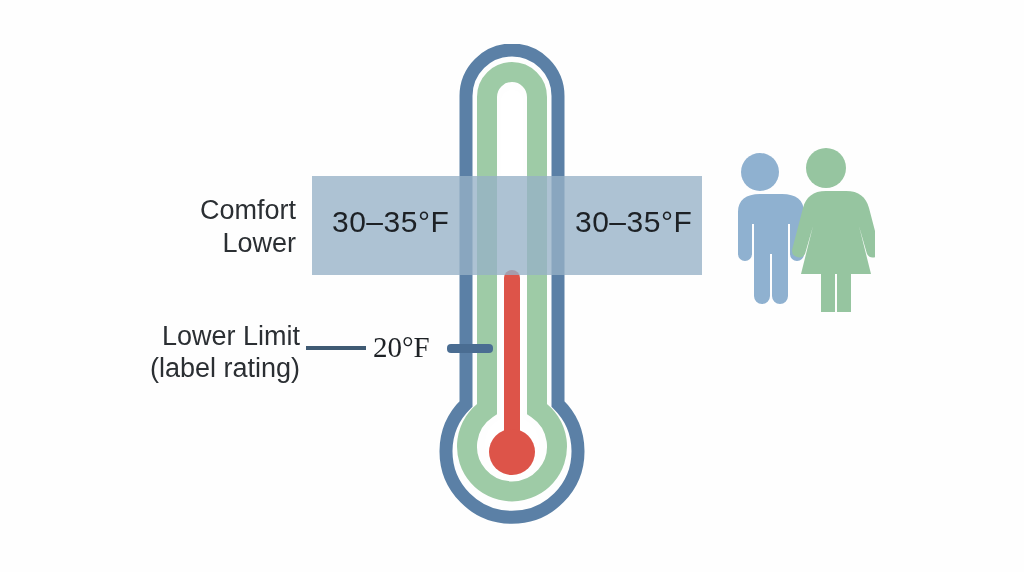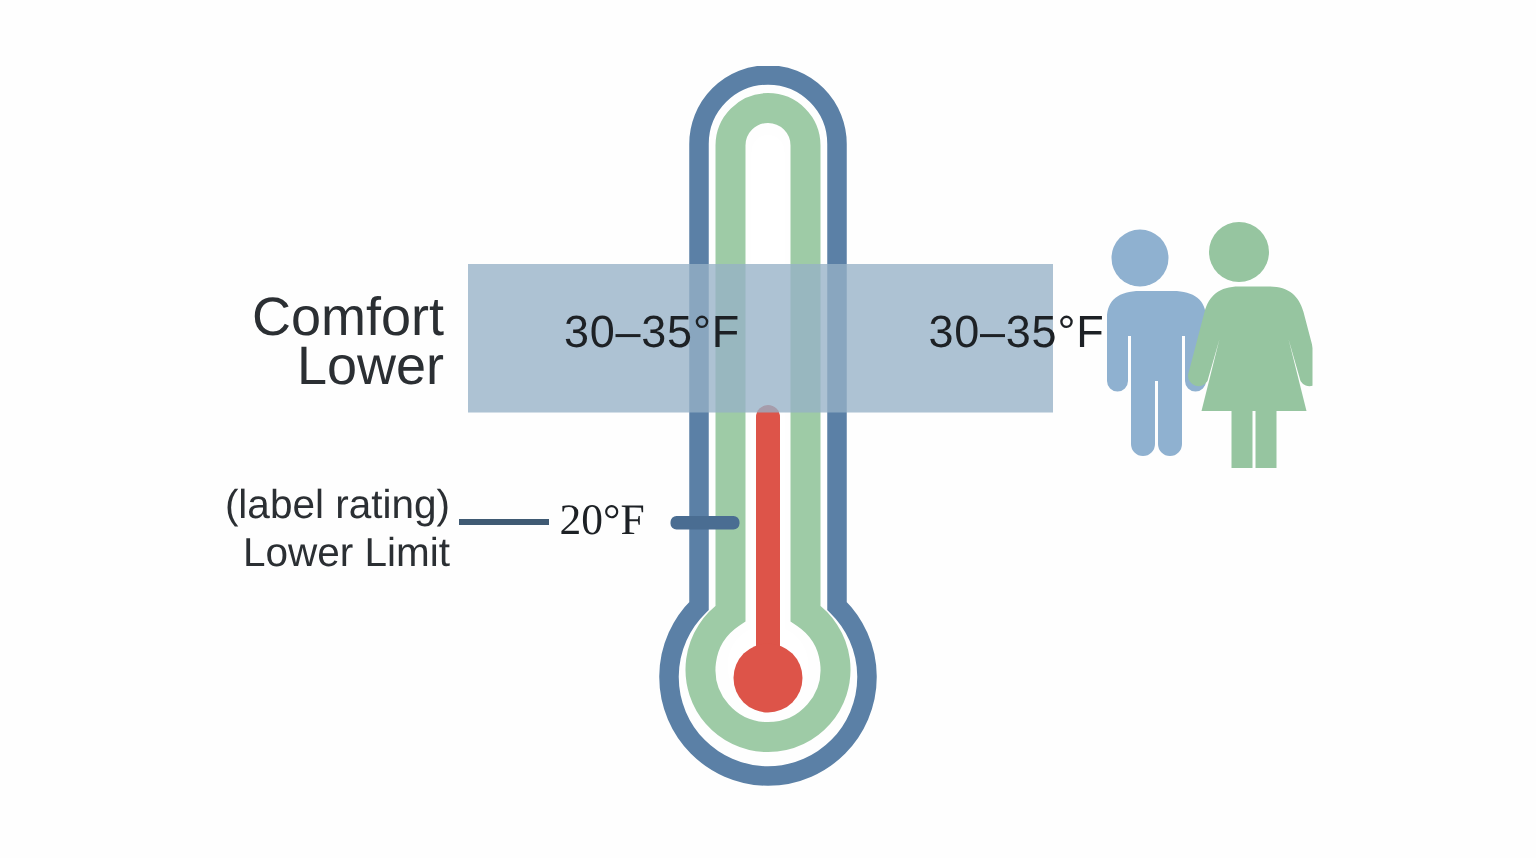--- a/index.html
+++ b/index.html
@@ -29,33 +29,32 @@
     z-index: 3;
   }
   .band-value {
     position: absolute;
     top: 205px;
     font-size: 30px;
     color: #1d2125;
     letter-spacing: 0.5px;
     white-space: nowrap;
     z-index: 4;
-    margin-left: 44px;
   }
   .band-value.left  { left: 332px; }
   .band-value.right { left: 575px; }
 
   
   .comfort-label {
     position: absolute;
     left: 120px;
     top: 194px;
     width: 176px;
     text-align: right;
-    font-size: 36px;
+    font-size: 27px;
     line-height: 33px;
     color: #2b2f33;
     z-index: 5;
   }
 
   
   .lower-label {
     position: absolute;
     left: 80px;
     top: 320px;
@@ -163,22 +162,22 @@
   <div class="comfort-band"></div>
   <div class="band-value left">30–35°F</div>
   <div class="band-value right">30–35°F</div>
 
   <div class="comfort-label">
     <div>Comfort</div>
     <div>Lower</div>
   </div>
 
   <div class="lower-label">
+    <div>Lower Limit</div>
     <div>(label rating)</div>
-    <div>Lower Limit</div>
   </div>
   <div class="leader-line"></div>
   <div class="lower-value">20°F</div>
   <div class="tick-mark"></div>
 
   <div class="people">
     <svg width="145" height="170" viewBox="0 0 145 170" xmlns="http://www.w3.org/2000/svg">
       <g fill="#8fb1d0">
         <circle cx="30" cy="30" r="19"></circle>
         <path d="M30 52

